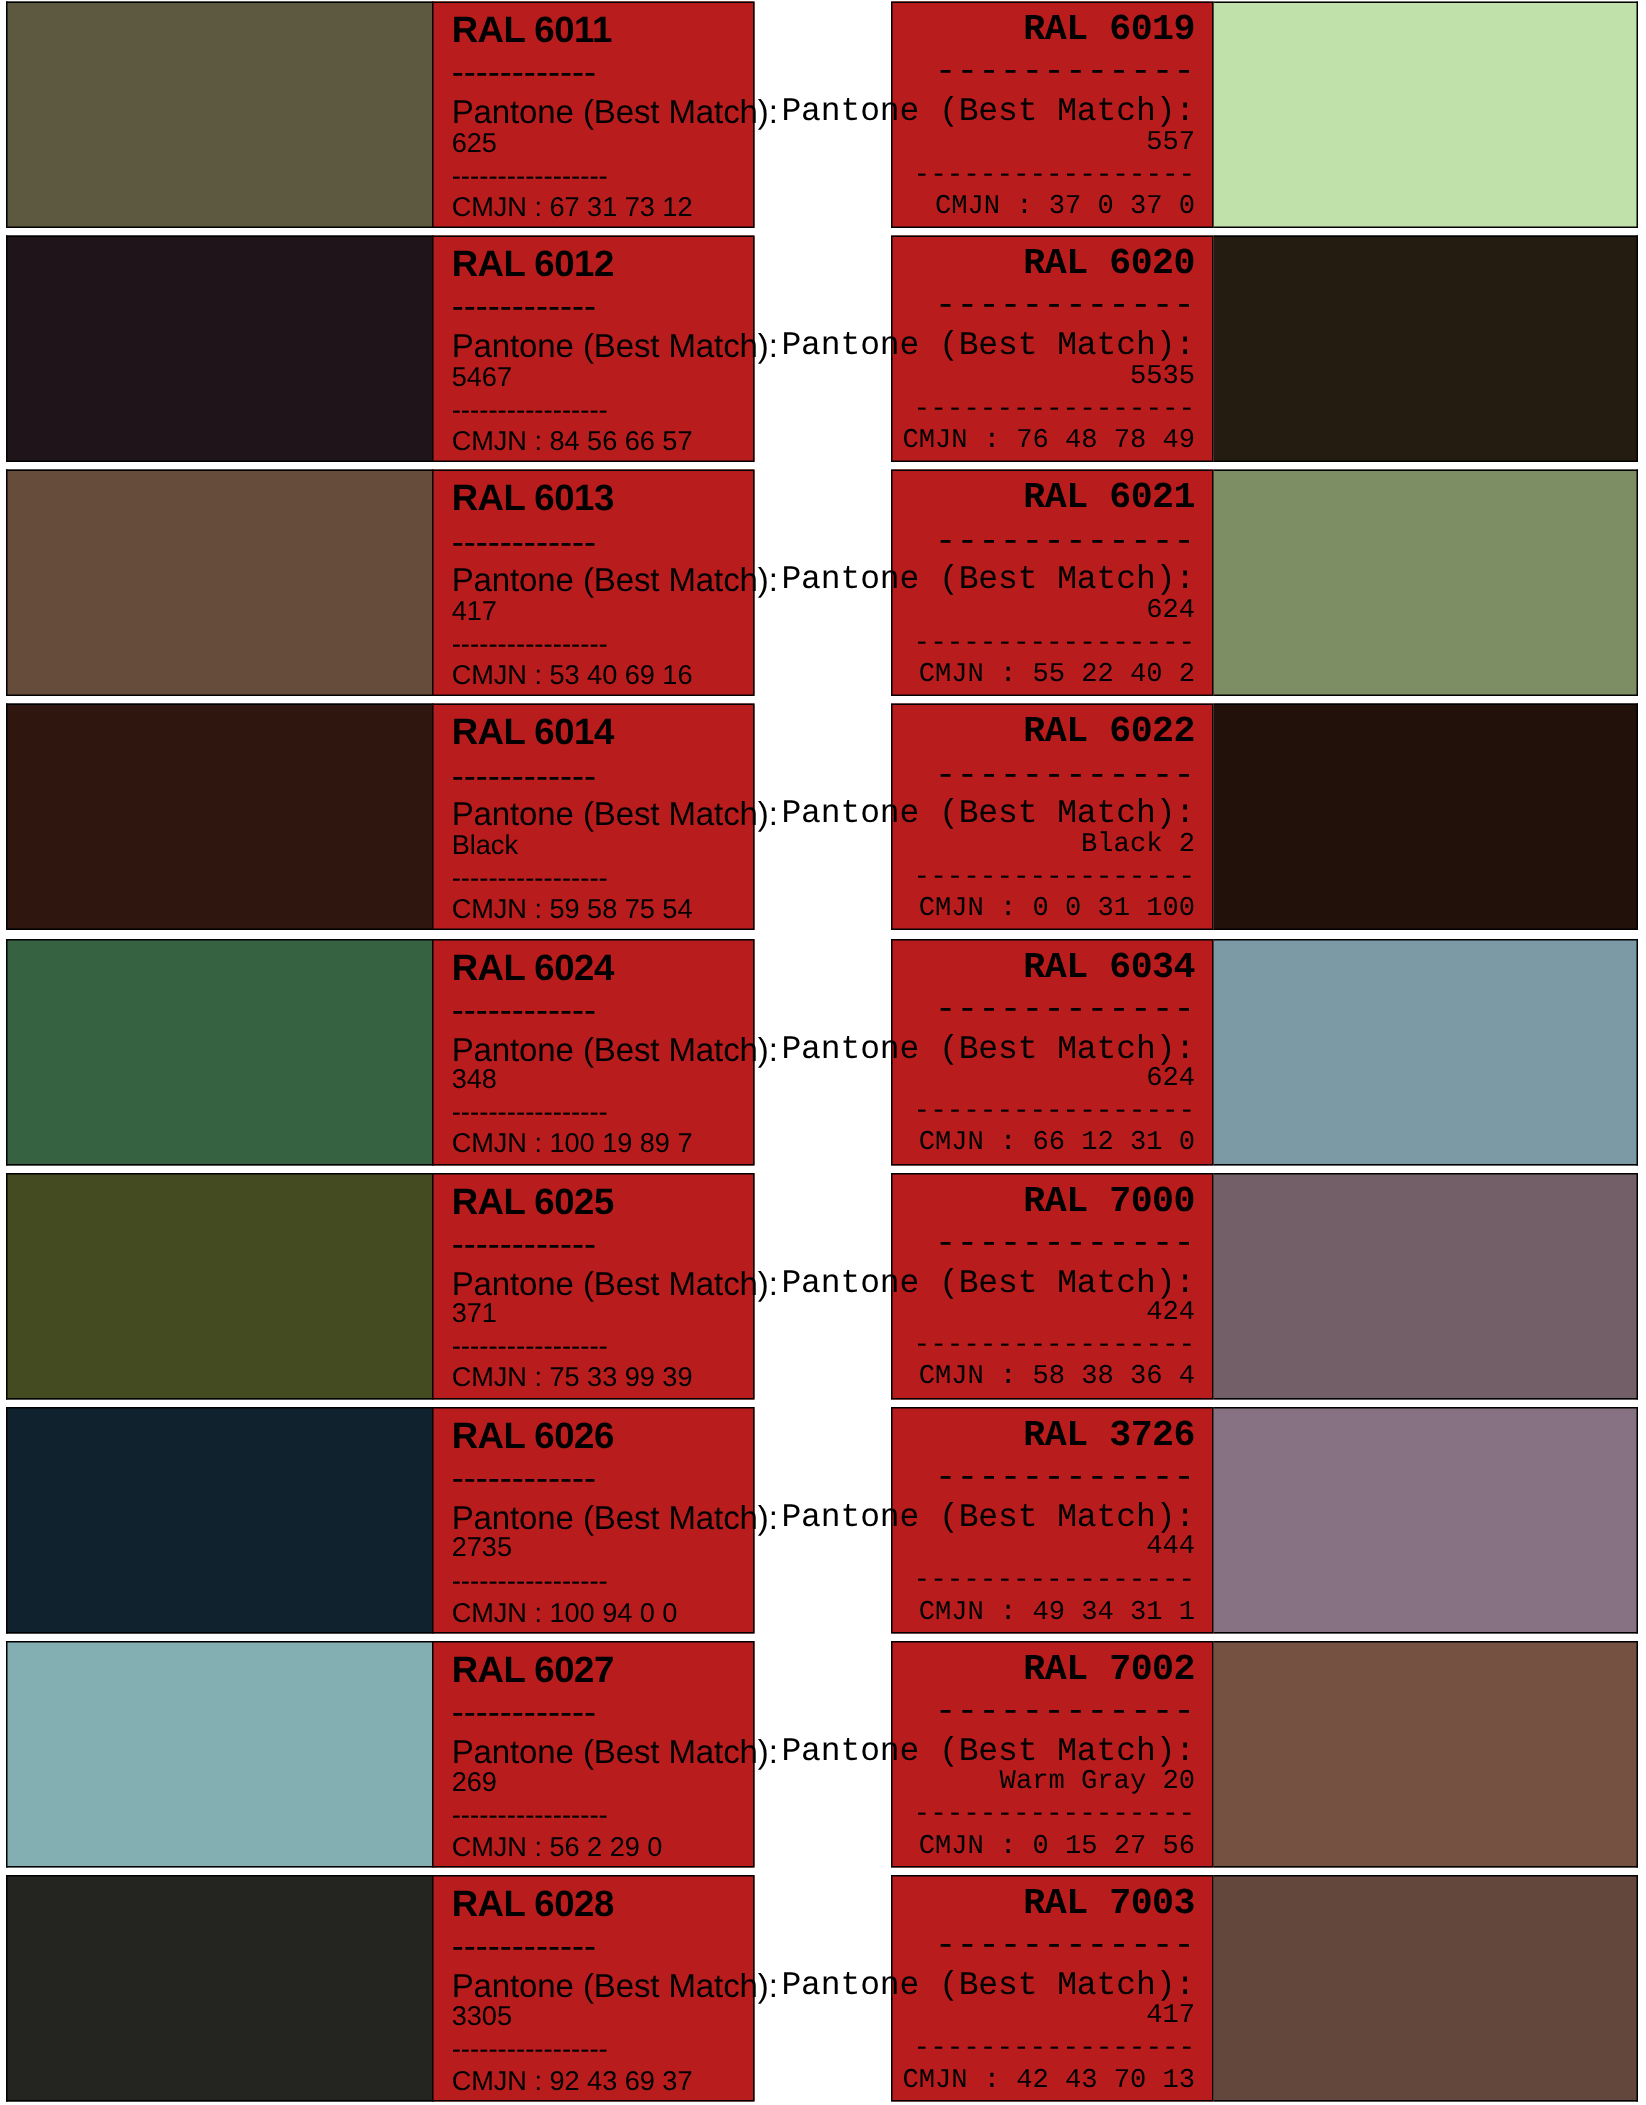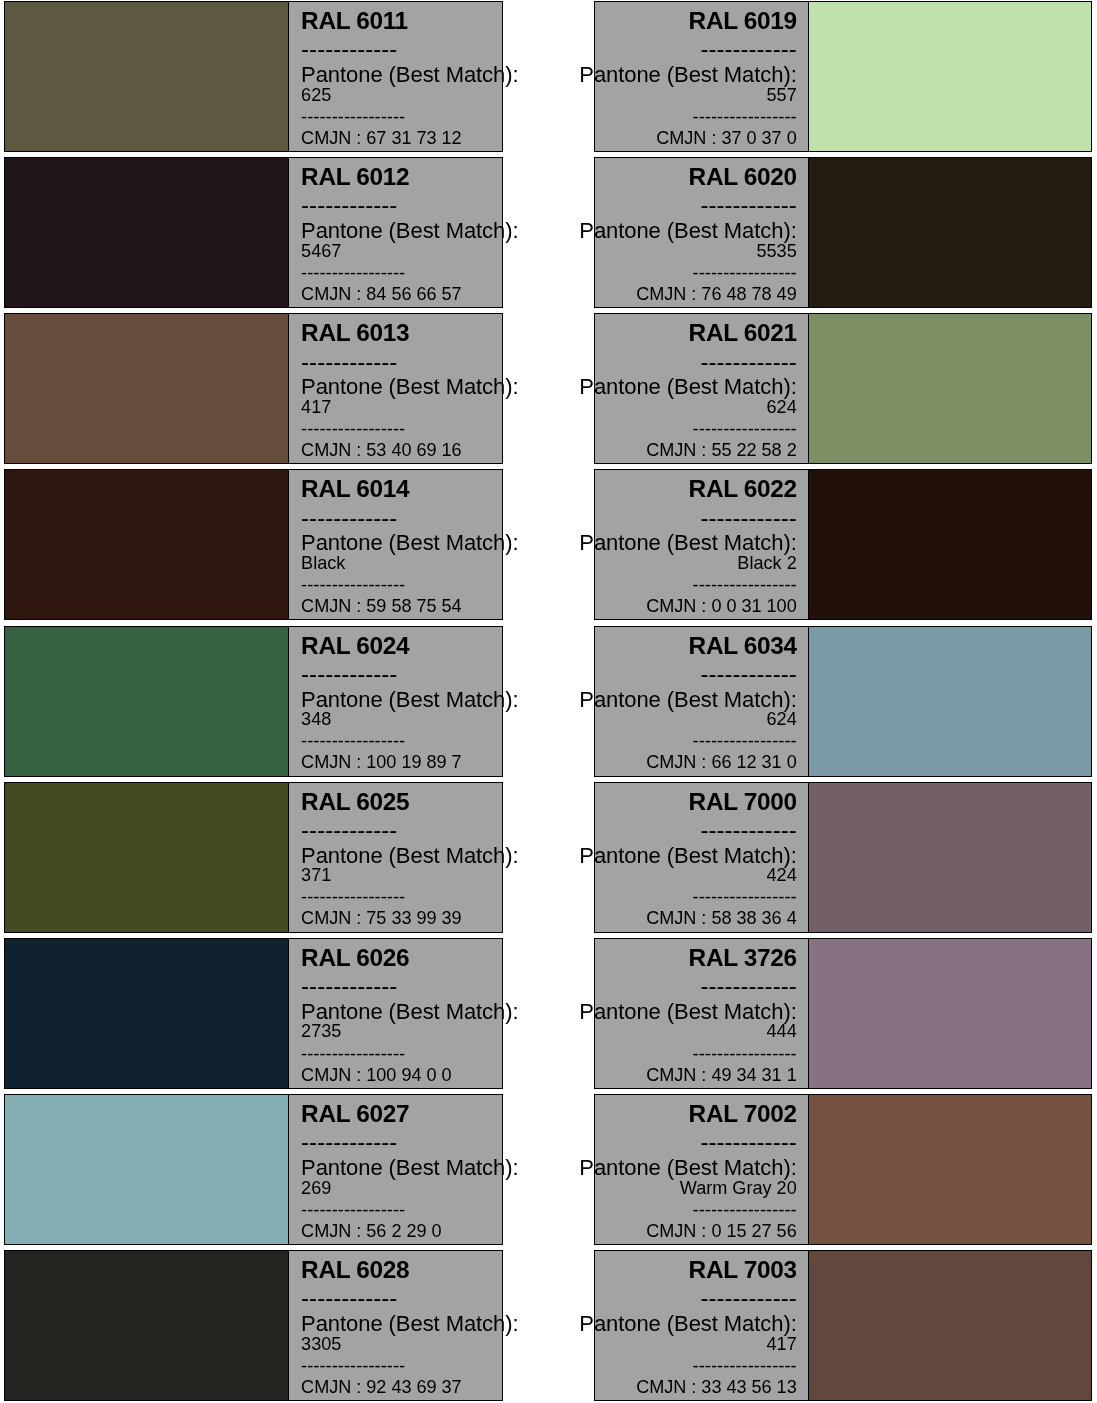--- a/index.html
+++ b/index.html
@@ -13,28 +13,28 @@
   
   .card{position:absolute;height:151px;box-sizing:border-box;}
   .card.left {left:3.6px;  width:499px;}
   .card.right{left:593.6px;width:498px;}
 
   .swatch{position:absolute;top:0;height:151px;box-sizing:border-box;border:1.5px solid #000;}
   .card.left  .swatch{left:0;   width:285.5px;border-right-width:0;}
   .card.right .swatch{right:0;  width:283px;  border-left-width:0;}
 
   .panel{position:absolute;top:0;height:151px;box-sizing:border-box;
-         background:#a3a3a3;border:1.5px solid #000;}
+         background:#b91c1c;border:1.5px solid #000;}
   .card.left  .panel{left:284.5px;width:214.5px;}
   .card.right .panel{left:0;      width:215.5px;}
 
   
   .line{position:absolute;white-space:nowrap;color:#000;transform:translateZ(0);}
   .card.left  .line{left:12px;   text-align:left;}
-  .card.right .line{right:11.4px;text-align:right;}
+  .card.right .line{right:11.4px;text-align:right;font-family:Liberation Mono, monospace;}
 
   .ral   {font-size:24.4px;font-weight:bold;line-height:1;top:7.1px;  letter-spacing:-0.33px;}
   .sep1  {font-size:24.1px;line-height:1;top:35.3px;}
   .plabel{font-size:22px;line-height:1;top:62.0px; letter-spacing:-0.07px;}
   .pvalue{font-size:18.1px;line-height:1;top:83.8px;}
   .sep2  {font-size:18.4px;line-height:1;top:105.9px;}
   .cmjn  {font-size:18.1px;line-height:1;top:126.9px;letter-spacing:-0.02px;}
 </style>
 </head>
 <body>
@@ -99,21 +99,21 @@
       </div>
     </div>
     <div class="card right" style="top:313.3px">
       <div class="swatch" style="background-color: rgb(125, 141, 100);"></div>
       <div class="panel">
         <div class="line ral">RAL 6021</div>
         <div class="line sep1">------------</div>
         <div class="line plabel">Pantone (Best Match):</div>
         <div class="line pvalue">624</div>
         <div class="line sep2">-----------------</div>
-        <div class="line cmjn">CMJN : 55 22 58 2</div>
+        <div class="line cmjn">CMJN : 55 22 40 2</div>
       </div>
     </div>
 
     <div class="card left" style="top:469.4px">
       <div class="swatch" style="background-color: rgb(47, 23, 16);"></div>
       <div class="panel">
         <div class="line ral">RAL 6014</div>
         <div class="line sep1">------------</div>
         <div class="line plabel">Pantone (Best Match):</div>
         <div class="line pvalue">Black</div>
@@ -237,16 +237,16 @@
       </div>
     </div>
     <div class="card right" style="top:1249.9px">
       <div class="swatch" style="background-color: rgb(100, 71, 60);"></div>
       <div class="panel">
         <div class="line ral">RAL 7003</div>
         <div class="line sep1">------------</div>
         <div class="line plabel">Pantone (Best Match):</div>
         <div class="line pvalue">417</div>
         <div class="line sep2">-----------------</div>
-        <div class="line cmjn">CMJN : 33 43 56 13</div>
+        <div class="line cmjn">CMJN : 42 43 70 13</div>
       </div>
     </div>
 </div>
 
 </body></html>

